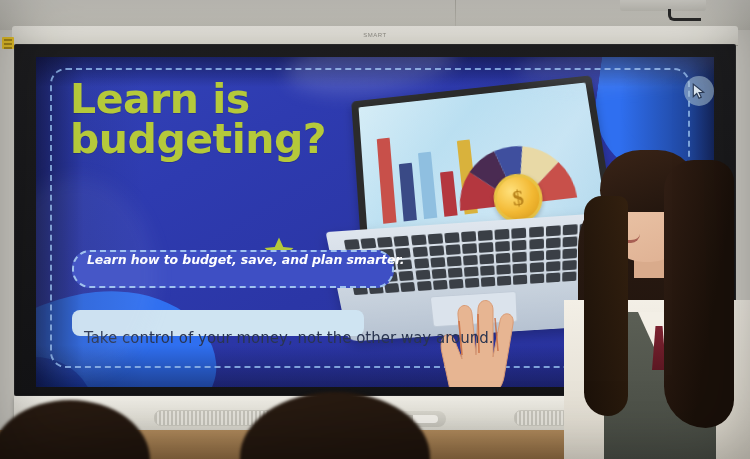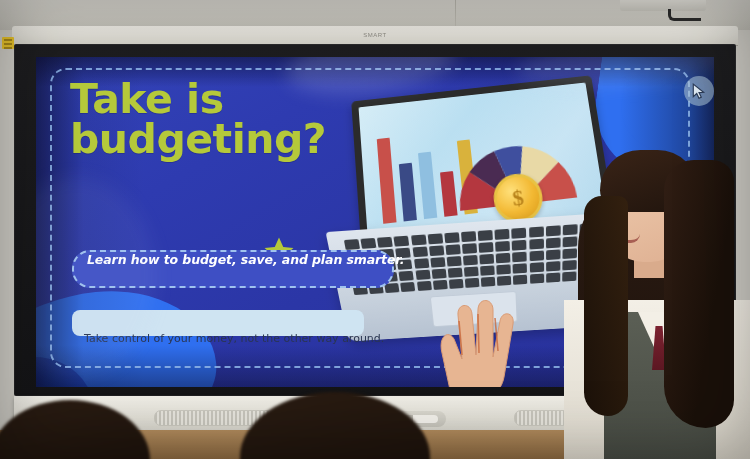--- a/index.html
+++ b/index.html
@@ -81,21 +81,21 @@
   
   .pill-dashed{position:absolute;left:36px;top:193px;width:318px;height:34px;
         background:#3e4fc4;border:2px dashed #9fc2ee;border-radius:18px;
         display:flex;align-items:flex-start;}
   .pill-dashed span{font-family:"DejaVu Sans",sans-serif;font-style:italic;font-weight:bold;
         font-size:12.5px;color:#ffffff;padding-left:13px;letter-spacing:-.1px;white-space:nowrap;}
 
   
   .pill-light{position:absolute;left:36px;top:253px;width:292px;height:26px;
         background:#cfe4f2;border-radius:8px;display:flex;align-items:center;}
-  .pill-light span{font-family:"DejaVu Sans",sans-serif;font-size:11px;color:#2a3550;
+  .pill-light span{font-family:"DejaVu Sans",sans-serif;font-size:15px;color:#2a3550;
         padding-left:12px;white-space:nowrap;margin-top:30px;}
 
   
   .cursor-badge{position:absolute;left:648px;top:19px;width:30px;height:30px;border-radius:50%;
         background:rgba(175,200,215,.55);display:flex;align-items:center;justify-content:center;}
   .cursor-badge svg{display:block;}
 
   
   .laptop{position:absolute;left:290px;top:28px;width:280px;height:300px;}
   .lid{position:absolute;left:30px;top:0;width:248px;height:150px;
@@ -229,21 +229,21 @@
             <path d="M12 1.8l3 6.6 7.2.7-5.4 4.8 1.6 7-6.4-3.7-6.4 3.7 1.6-7L1.8 9.1 9 8.4z" fill="#b5c93a"></path>
           </svg>
       </div>
       <div class="star" style="left:572px;top:110px;">
         <svg width="44" height="44" viewBox="0 0 24 24">
             <path d="M12 1.8l3 6.6 7.2.7-5.4 4.8 1.6 7-6.4-3.7-6.4 3.7 1.6-7L1.8 9.1 9 8.4z" fill="#b5c93a"></path>
           </svg>
       </div>
 
       <div class="title">
-        <span>Take is</span>
+        <span>Learn is</span>
         <span class="l2">budgeting?</span>
       </div>
 
       <div class="laptop">
 
         <div class="deskmat"></div>
         <div class="sheet"></div>
 
         <div class="lid">
           <div class="lid-inner">

